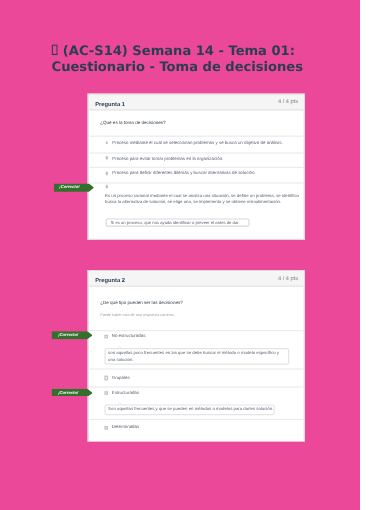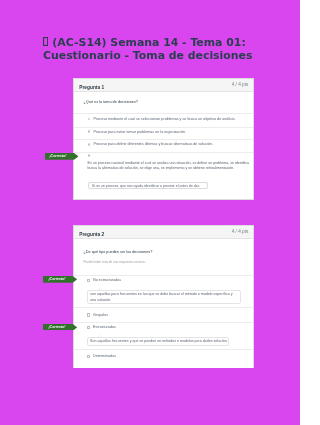--- a/index.html
+++ b/index.html
@@ -1,18 +1,18 @@
 <!DOCTYPE html>
 <html><head>
 <meta charset="utf-8">
 <style>
   html,body{margin:0;padding:0;}
   body{width:300px;height:425px;background:#ffffff;overflow:hidden;
        font-family:"Liberation Sans",sans-serif;}
-  .page{position:relative;width:300px;height:425px;background:#d946ef;}
+  .page{position:relative;width:300px;height:425px;background:#ec4899;}
 
   
   .tofu{width:5.2px;height:9px;vertical-align:baseline;margin-right:0.4px;}
   .doc-title{position:absolute;left:43px;top:36px;width:232px;
     font-family:"DejaVu Sans",sans-serif;
     font-size:10.9px;font-weight:bold;line-height:13px;color:#2b3e50;}
 
   
   .card{position:absolute;left:72.5px;width:181px;box-sizing:border-box;
     border:1px solid #dcdcdc;background:#fff;}

